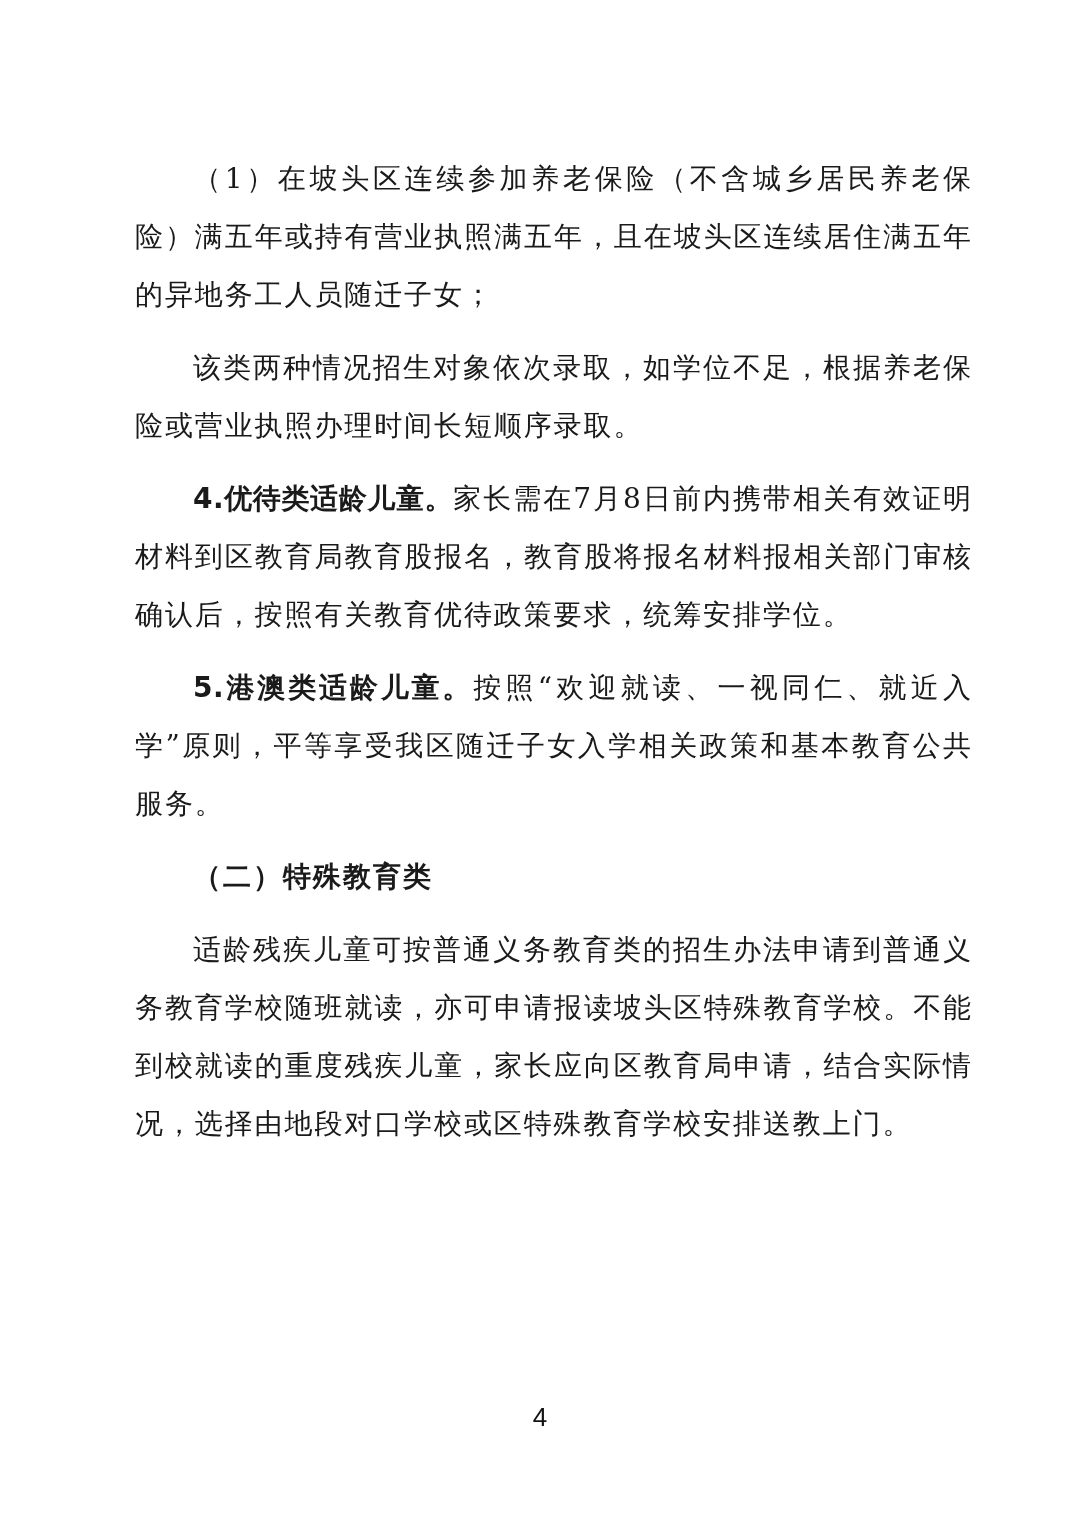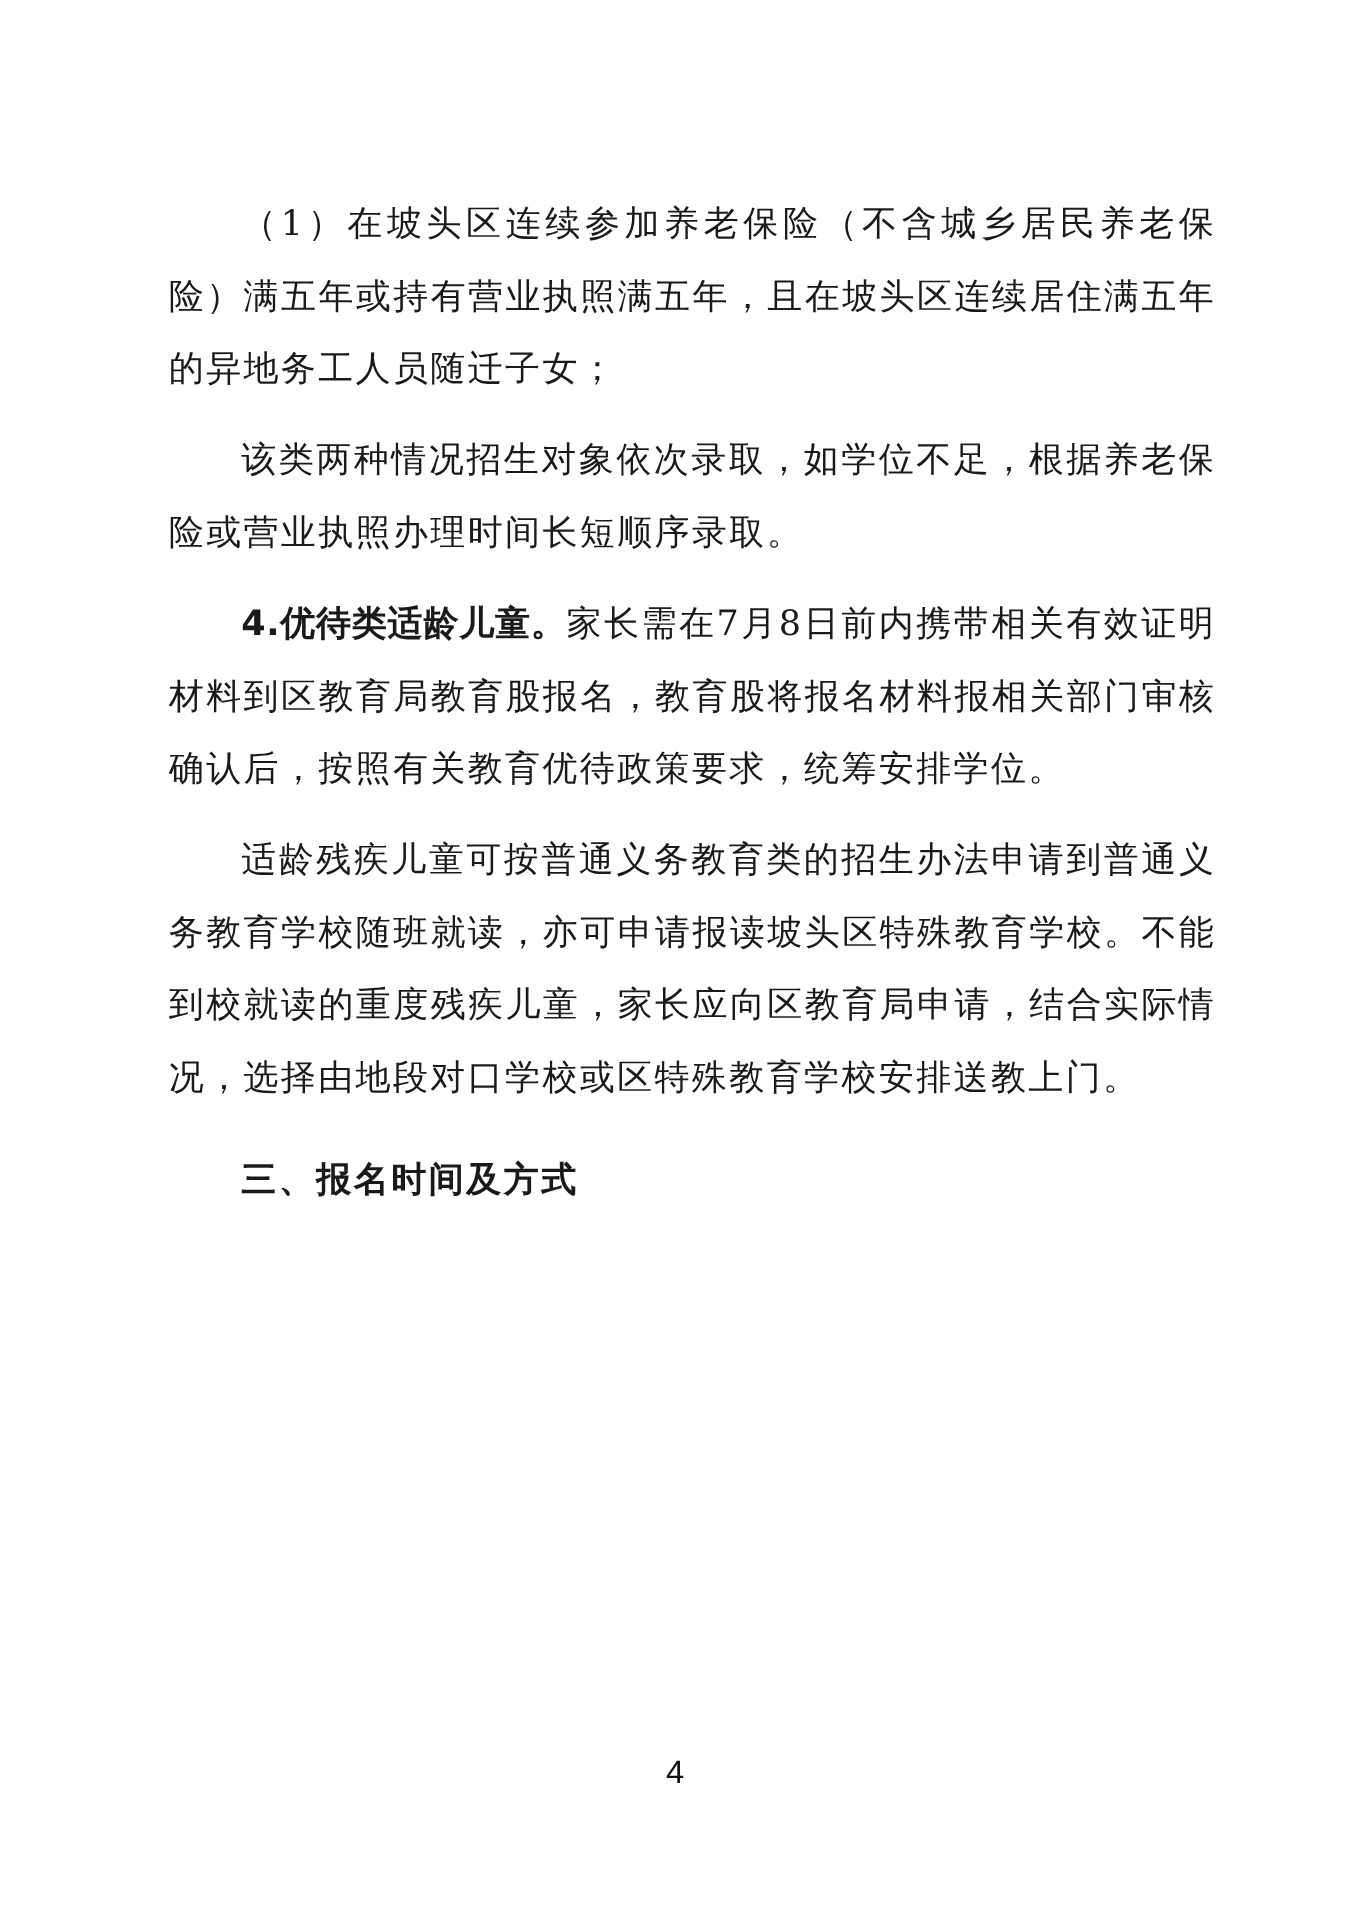--- a/index.html
+++ b/index.html
@@ -56,17 +56,18 @@
     color: #111;
   }
 </style>
 </head>
 <body>
 
 <div class="page">
   <p class="para tight-after">（1）在坡头区连续参加养老保险（不含城乡居民养老保险）满五年或持有营业执照满五年，且在坡头区连续居住满五年的异地务工人员随迁子女；</p>
   <p class="para tight-after">该类两种情况招生对象依次录取，如学位不足，根据养老保险或营业执照办理时间长短顺序录取。</p>
   <p class="para tight-after"><span class="bold-lead">4.优待类适龄儿童。</span><span>家长需在7月8日前内携带相关有效证明材料到区教育局教育股报名，教育股将报名材料报相关部门审核确认后，按照有关教育优待政策要求，统筹安排学位。</span></p>
+  <p class="para tight-after"><span class="bold-lead">5.港澳类适龄儿童。</span><span>按照“欢迎就读、一视同仁、就近入学”原则，平等享受我区随迁子女入学相关政策和基本教育公共服务。</span></p>
+  <p class="heading tight-after" style="margin-bottom:15px;">（二）特殊教育类</p>
   <p class="para tight-after" style="margin-bottom:24px;">适龄残疾儿童可按普通义务教育类的招生办法申请到普通义务教育学校随班就读，亦可申请报读坡头区特殊教育学校。不能到校就读的重度残疾儿童，家长应向区教育局申请，结合实际情况，选择由地段对口学校或区特殊教育学校安排送教上门。</p>
-  <p class="heading">三、报名时间及方式</p>
 </div>
 
 <div class="page-number">4</div>
 
 </body></html>

